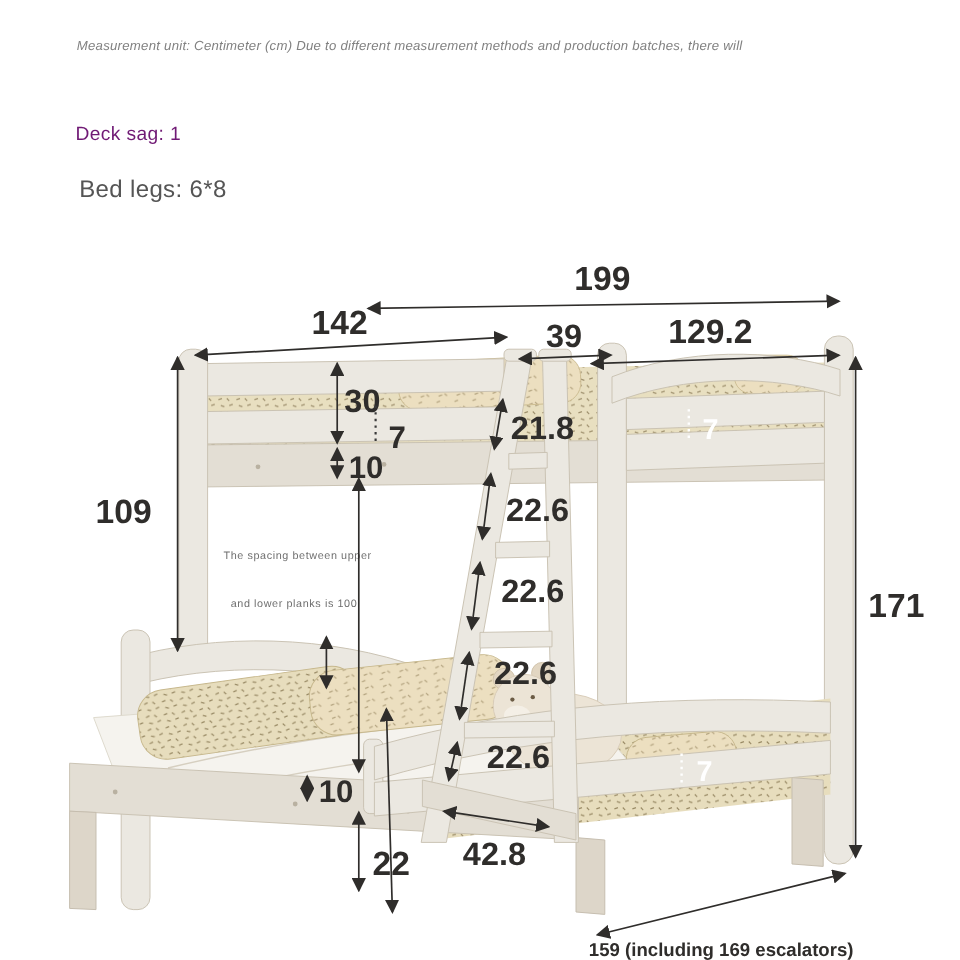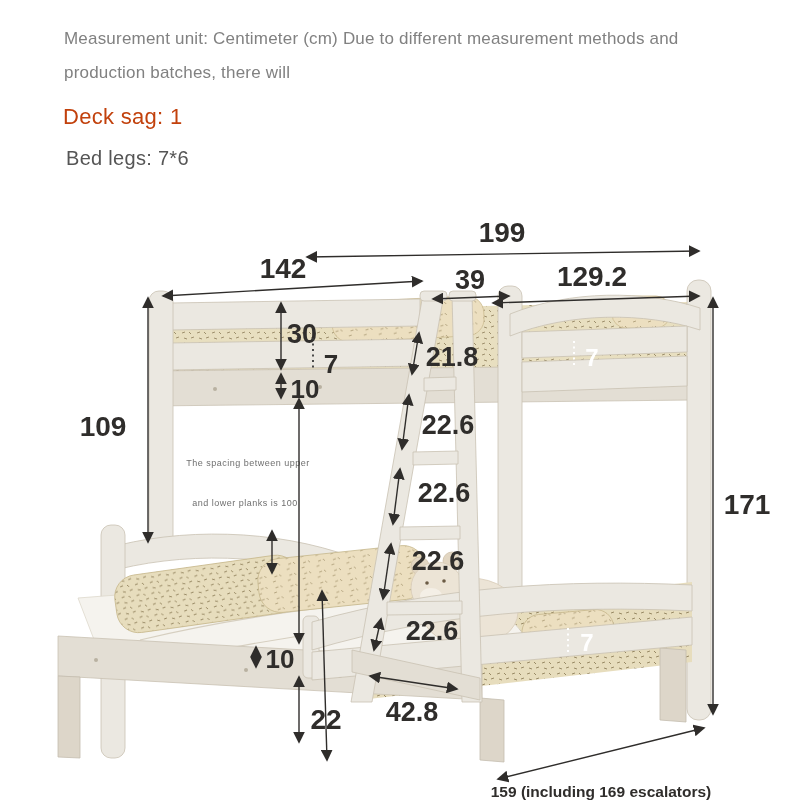--- a/index.html
+++ b/index.html
@@ -1,21 +1,21 @@
 <!DOCTYPE html>
 <html><head>
 <meta charset="utf-8">
 <style>
   html,body{margin:0;padding:0;background:#fff;}
   .page{position:relative;width:800px;height:800px;background:#fff;overflow:hidden;
         font-family:"Liberation Sans",sans-serif;}
   .disclaimer{position:absolute;left:64px;top:22px;width:700px;color:#818181;
-              font-size:17px;line-height:34px;letter-spacing:.2px;}
+              font-size:11px;line-height:34px;letter-spacing:.2px;font-style:italic;}
   .disclaimer p{margin:0;}
-  .spec-deck{position:absolute;left:63px;top:104px;font-size:22px;color:#c2410c;
+  .spec-deck{position:absolute;left:63px;top:104px;font-size:16px;color:#701a75;
              font-weight:500;letter-spacing:.3px;}
   .spec-legs{position:absolute;left:66px;top:147px;font-size:20px;color:#555;
              font-weight:500;letter-spacing:.3px;}
   svg{position:absolute;left:0;top:0;}
   .frame{fill:#ebe8e1;stroke:#c9c1b2;stroke-width:.8;}
   .frame-mid{fill:#e3ded4;stroke:#c9c1b2;stroke-width:.8;}
   .frame-dk{fill:#ddd6c9;stroke:#c4bcae;stroke-width:.8;}
   .dline{stroke:#2f2d2b;stroke-width:1.4;fill:none;}
   .dim{font:600 27px "Liberation Sans",sans-serif;fill:#2f2d2b;text-anchor:middle;}
   .dim-lg{font-size:28px;}
@@ -31,21 +31,21 @@
 </head>
 <body>
 
 <div class="page">
 
   <div class="disclaimer">
     <p>Measurement unit: Centimeter (cm) Due to different measurement methods and production batches, there will</p>
   </div>
 
   <div class="spec-deck">Deck sag: 1</div>
-  <div class="spec-legs">Bed legs: 7*6</div>
+  <div class="spec-legs">Bed legs: 6*8</div>
 
   <svg width="800" height="800" viewBox="0 0 800 800">
     <defs>
       <marker id="ar" viewBox="0 0 10 10" refX="8.6" refY="5" markerWidth="8.5" markerHeight="8.5" orient="auto-start-reverse">
         <path d="M0,0 L10,5 L0,10 z" fill="#2f2d2b"></path>
       </marker>
       <pattern id="fab" width="15" height="11" patternUnits="userSpaceOnUse">
         <rect width="15" height="11" fill="#e7ddbd"></rect>
         <path d="M2 3l3 -1 M9 2l2 2 M4 8l3 1 M11 8l3 -1" stroke="#76653f" stroke-width="1" fill="none" opacity=".7"></path>
       </pattern>

